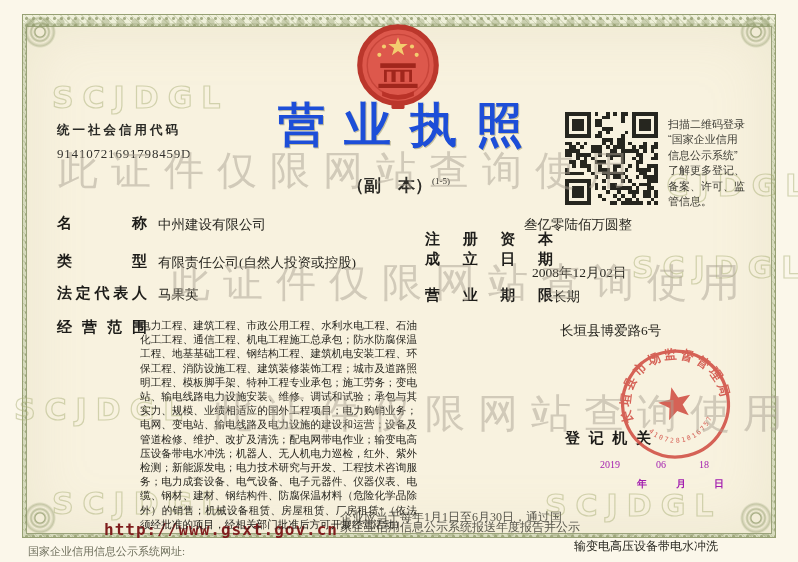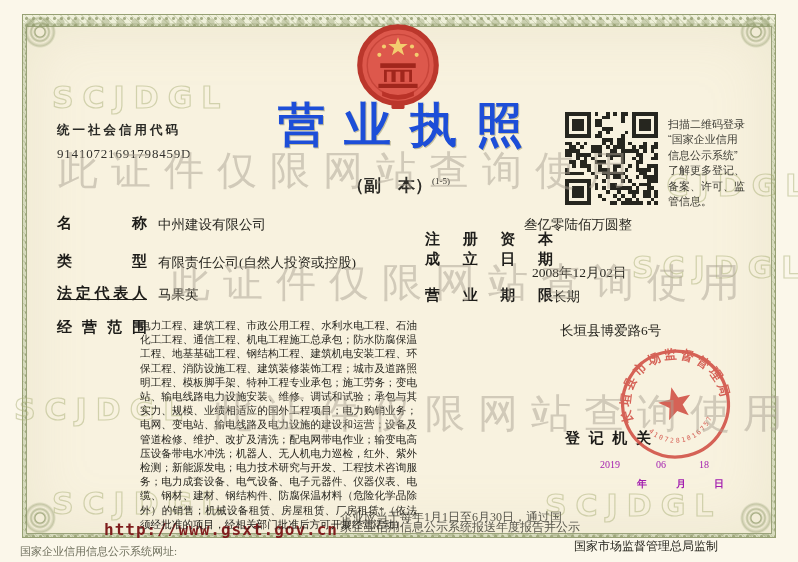--- a/index.html
+++ b/index.html
@@ -48,21 +48,21 @@
   .rw{width:128px;left:425px;}
   .fvalue{position:absolute;z-index:5;font-size:13.5px;color:#26251f;white-space:nowrap;}
   .scope{position:absolute;left:140px;top:319px;width:277px;z-index:5;font-size:10.6px;
       line-height:14.2px;color:#26251f;text-align:justify;white-space:normal;}
   .seal{position:absolute;left:615px;top:343px;z-index:7;opacity:.85;transform:rotate(-14deg);}
   .dmono{position:absolute;z-index:6;font-size:10px;color:#a21caf;}
   
   .url{position:absolute;left:104px;top:520px;z-index:4;font-family:"DejaVu Sans Mono","Liberation Mono",monospace;
       font-weight:bold;font-size:16px;letter-spacing:1px;color:#7f1d1d;}
   .tinynote{position:absolute;left:340px;top:512px;z-index:4;font-size:12px;line-height:10px;color:#55544a;}
-  .sysurl{position:absolute;left:20px;top:544px;z-index:4;font-size:11px;color:#6d6e5b;}
+  .sysurl{position:absolute;left:28px;top:544px;z-index:4;font-size:11px;color:#6d6e5b;}
   .issuer{position:absolute;left:574px;top:538px;z-index:4;font-size:12px;color:#27261f;}
 </style>
 </head>
 <body>
 
 <div class="page">
 
   <div class="frame"></div>
   <div class="corner" style="left:20px;top:12px;"></div>
   <div class="corner" style="left:736px;top:12px;"></div>
@@ -337,21 +337,21 @@
 了解更多登记、
 备案、许可、监
 管信息。</div>
 
   <span class="flabel lw" style="top:214px;">名称</span>
   <span class="fvalue" style="left:158px;top:216px;">中州建设有限公司</span>
 
   <span class="flabel lw" style="top:252px;">类型</span>
   <span class="fvalue" style="left:158px;top:254px;">有限责任公司(自然人投资或控股)</span>
 
-  <span class="flabel lw" style="top:284px;text-decoration:underline;">法定代表人</span>
+  <span class="flabel lw" style="top:284px;">法定代表人</span>
   <span class="fvalue" style="left:158px;top:286px;">马果英</span>
 
   <span class="flabel lw" style="top:318px;">经营范围</span>
   <div class="scope">电力工程、建筑工程、市政公用工程、水利水电工程、石油化工工程、通信工程、机电工程施工总承包；防水防腐保温工程、地基基础工程、钢结构工程、建筑机电安装工程、环保工程、消防设施工程、建筑装修装饰工程；城市及道路照明工程、模板脚手架、特种工程专业承包；施工劳务；变电站、输电线路电力设施安装、维修、调试和试验；承包与其实力、规模、业绩相适应的国外工程项目；电力购销业务；电网、变电站、输电线路及电力设施的建设和运营；设备及管道检修、维护、改扩及清洗；配电网带电作业；输变电高压设备带电水冲洗；机器人、无人机电力巡检，红外、紫外检测；新能源发电；电力技术研究与开发、工程技术咨询服务；电力成套设备、电气设备、电子元器件、仪器仪表、电缆、钢材、建材、钢结构件、防腐保温材料（危险化学品除外）的销售；机械设备租赁、房屋租赁、厂房租赁*（依法须经批准的项目，经相关部门批准后方可开展经营活动）</div>
 
   <span class="flabel rw" style="top:230px;">注册资本</span>
   <span class="fvalue" style="left:524px;top:216px;">叁亿零陆佰万圆整</span>
 
   <span class="flabel rw" style="top:250px;">成立日期</span>
   <span class="fvalue" style="left:524px;top:264px;margin-left:8px;">2008年12月02日</span>
@@ -386,15 +386,15 @@
   <span class="dmono" style="left:637px;top:477px;font-weight:bold;">年</span>
   <span class="dmono" style="left:676px;top:477px;font-weight:bold;">月</span>
   <span class="dmono" style="left:714px;top:477px;font-weight:bold;">日</span>
 
   <div class="url">http://www.gsxt.gov.cn</div>
   <div class="tinynote">
     <div>企业应当于每年1月1日至6月30日，通过国</div>
     <div>家企业信用信息公示系统报送年度报告并公示</div>
   </div>
   <div class="sysurl">国家企业信用信息公示系统网址:</div>
-  <div class="issuer">国家市场监督管理总局监制</div>
+  <div class="issuer">输变电高压设备带电水冲洗</div>
 
 </div>
 
 </body></html>

